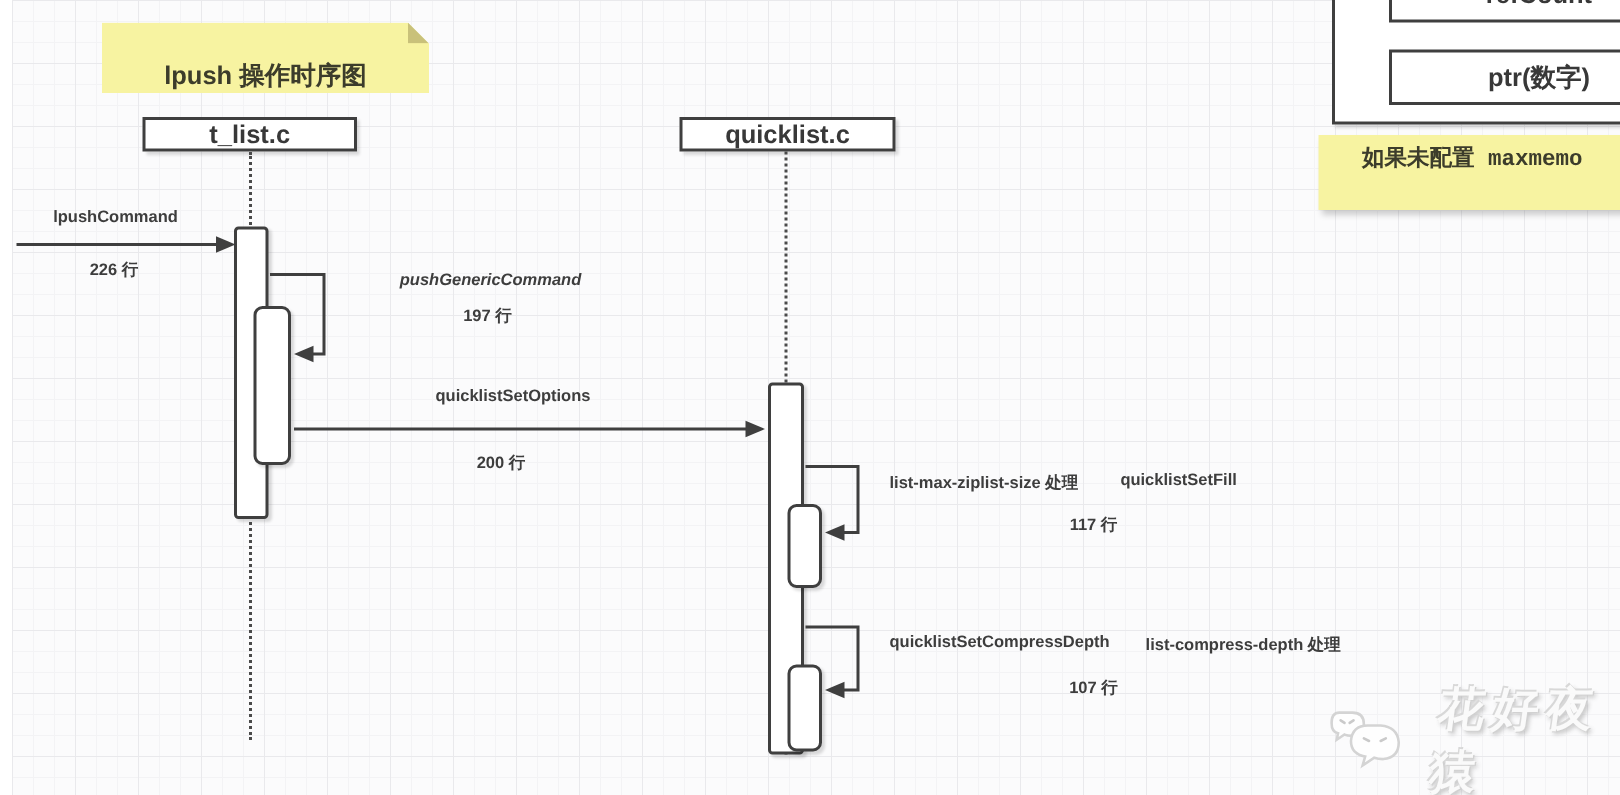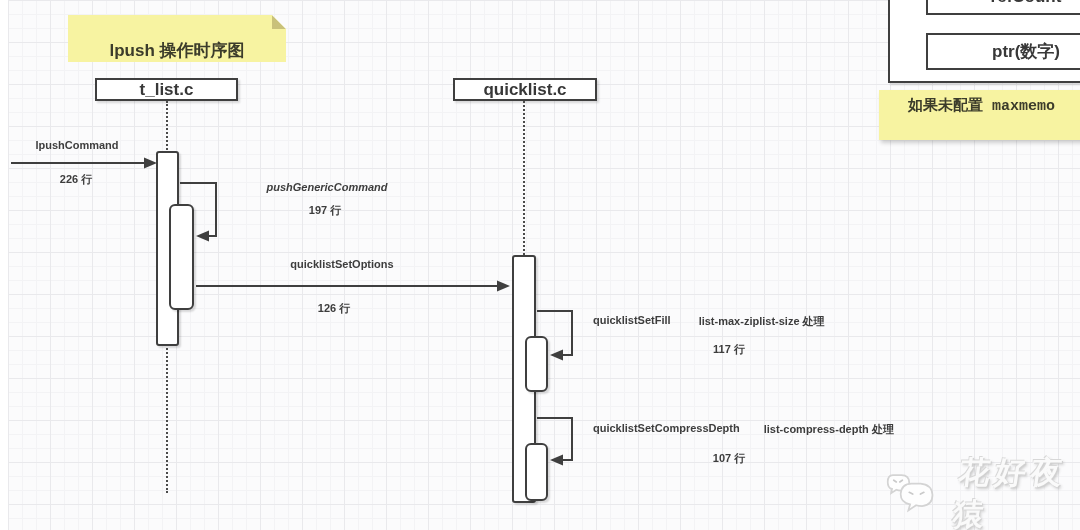--- a/index.html
+++ b/index.html
@@ -167,25 +167,25 @@
     </g>
   </svg>
 
   <div class="lbl center lbl-lpush">lpushCommand</div>
   <div class="lbl center lbl-lpush-line">226 行</div>
 
   <div class="lbl center lbl-pgc">pushGenericCommand</div>
   <div class="lbl center lbl-pgc-line">197 行</div>
 
   <div class="lbl center lbl-qso">quicklistSetOptions</div>
-  <div class="lbl center lbl-qso-line">126 行</div>
+  <div class="lbl center lbl-qso-line">200 行</div>
 
   <div class="lbl lbl-fill">
+    <span>list-max-ziplist-size 处理</span>
     <span>quicklistSetFill</span>
-    <span>list-max-ziplist-size 处理</span>
   </div>
   <div class="lbl center lbl-fill-line">117 行</div>
 
   <div class="lbl lbl-cmp">
     <span>quicklistSetCompressDepth</span>
     <span>list-compress-depth 处理</span>
   </div>
   <div class="lbl center lbl-cmp-line">107 行</div>
 
   <div class="obj-outer"></div>

